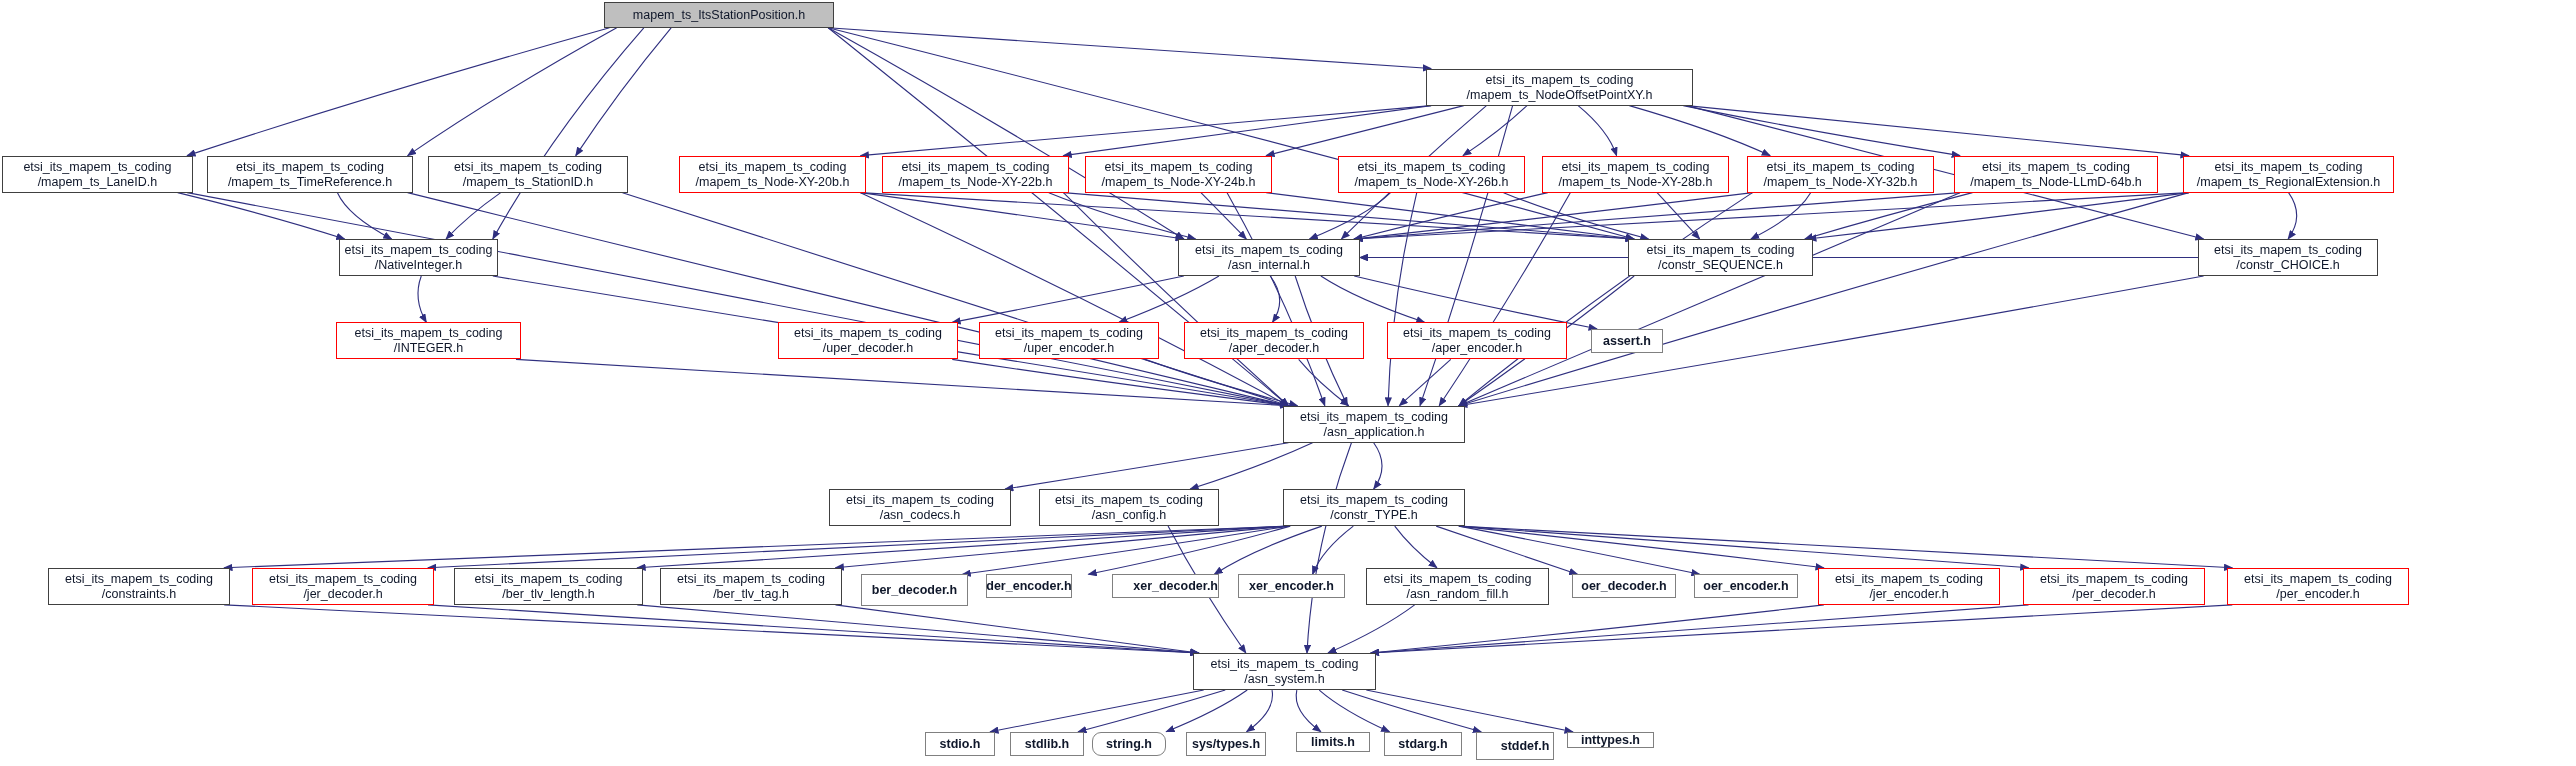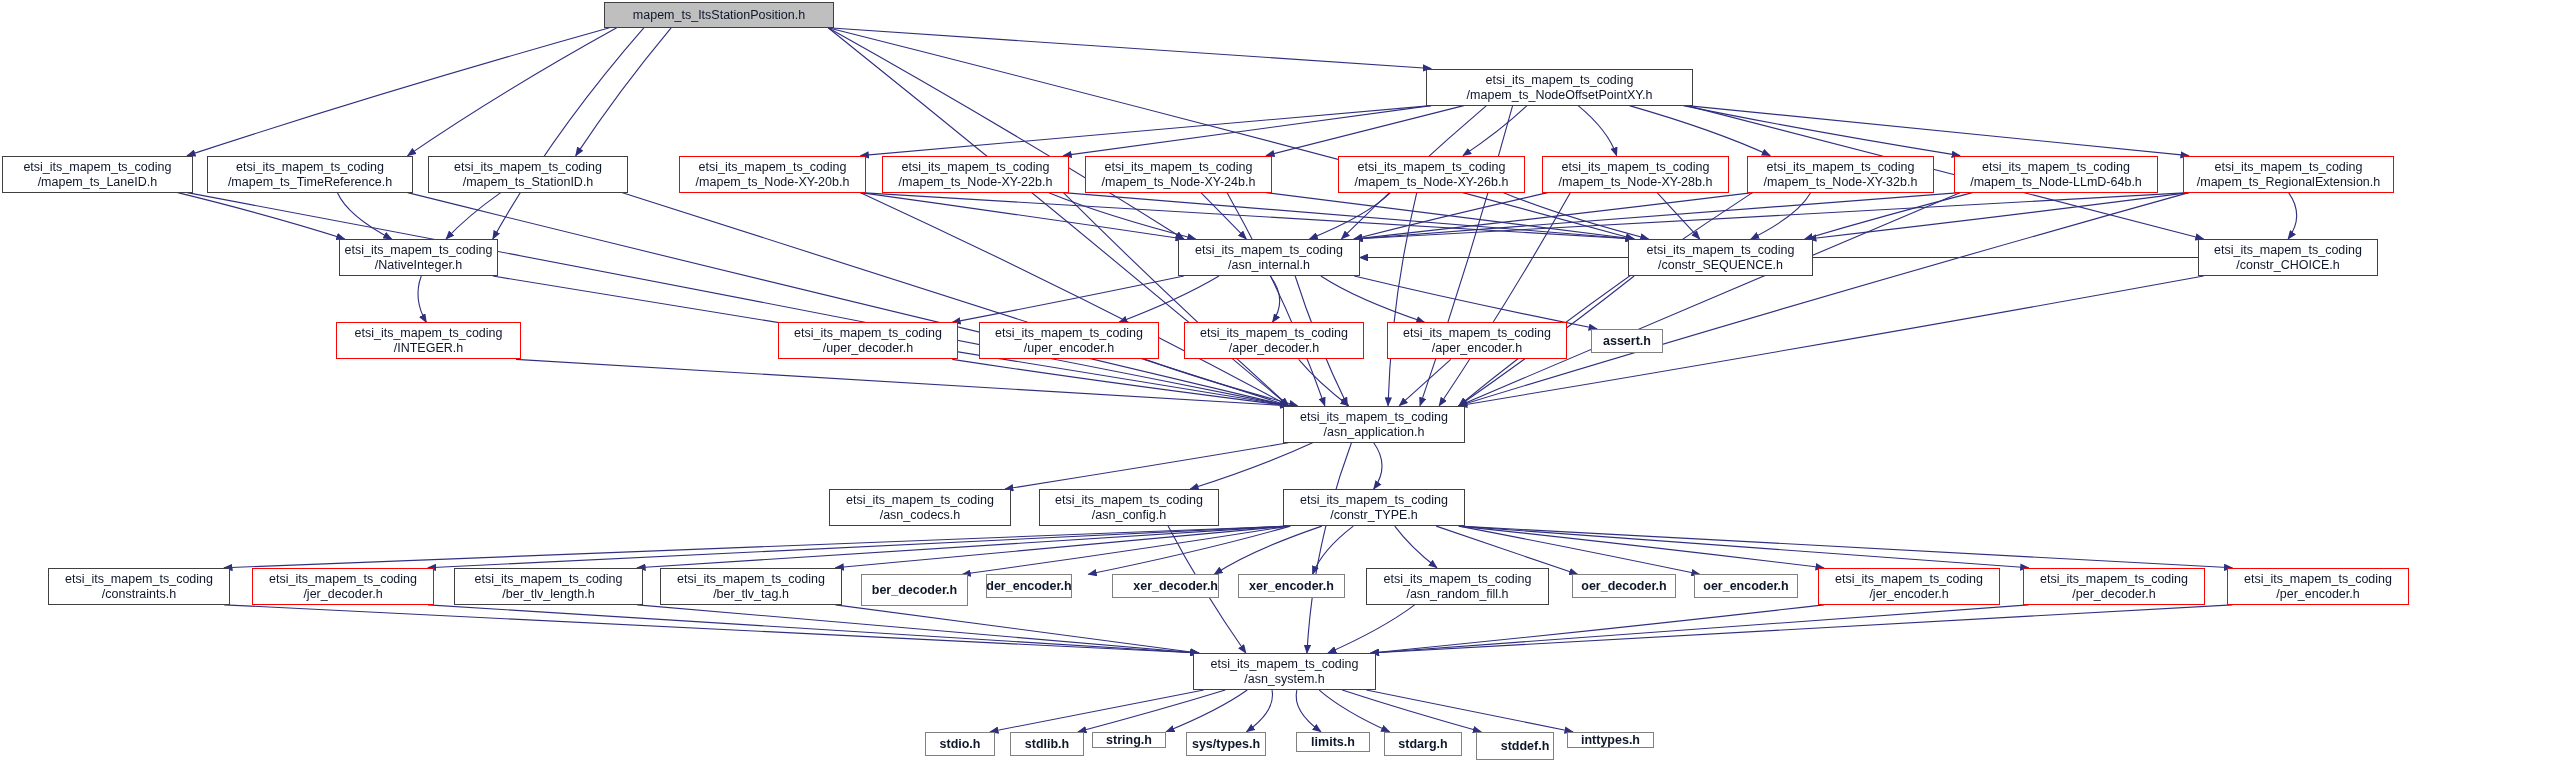--- a/index.html
+++ b/index.html
@@ -310,21 +310,21 @@
       <div class="node thick" style="left: 1193px; top: 653px; width: 183px; height: 37px;">
         <span class="l1">etsi_its_mapem_ts_coding</span>
         <span class="l2">/asn_system.h</span>
       </div>
       <div class="node gray" style="left: 925px; top: 732px; width: 70px; height: 24px;">
         <span class="l1">stdio.h</span>
       </div>
       <div class="node gray" style="left: 1010px; top: 732px; width: 74px; height: 24px;">
         <span class="l1">stdlib.h</span>
       </div>
-      <div class="node gray" style="left: 1092px; top: 732px; width: 74px; height: 16px;">
+      <div class="node gray" style="left: 1092px; top: 732px; width: 74px; height: 24px; border-radius: 9px;">
         <span class="l1">string.h</span>
       </div>
       <div class="node gray" style="left: 1186px; top: 732px; width: 80px; height: 24px;">
         <span class="l1">sys/types.h</span>
       </div>
       <div class="node gray" style="left: 1296px; top: 732px; width: 74px; height: 20px;">
         <span class="l1">limits.h</span>
       </div>
       <div class="node gray" style="left: 1384px; top: 732px; width: 78px; height: 24px;">
         <span class="l1">stdarg.h</span>

